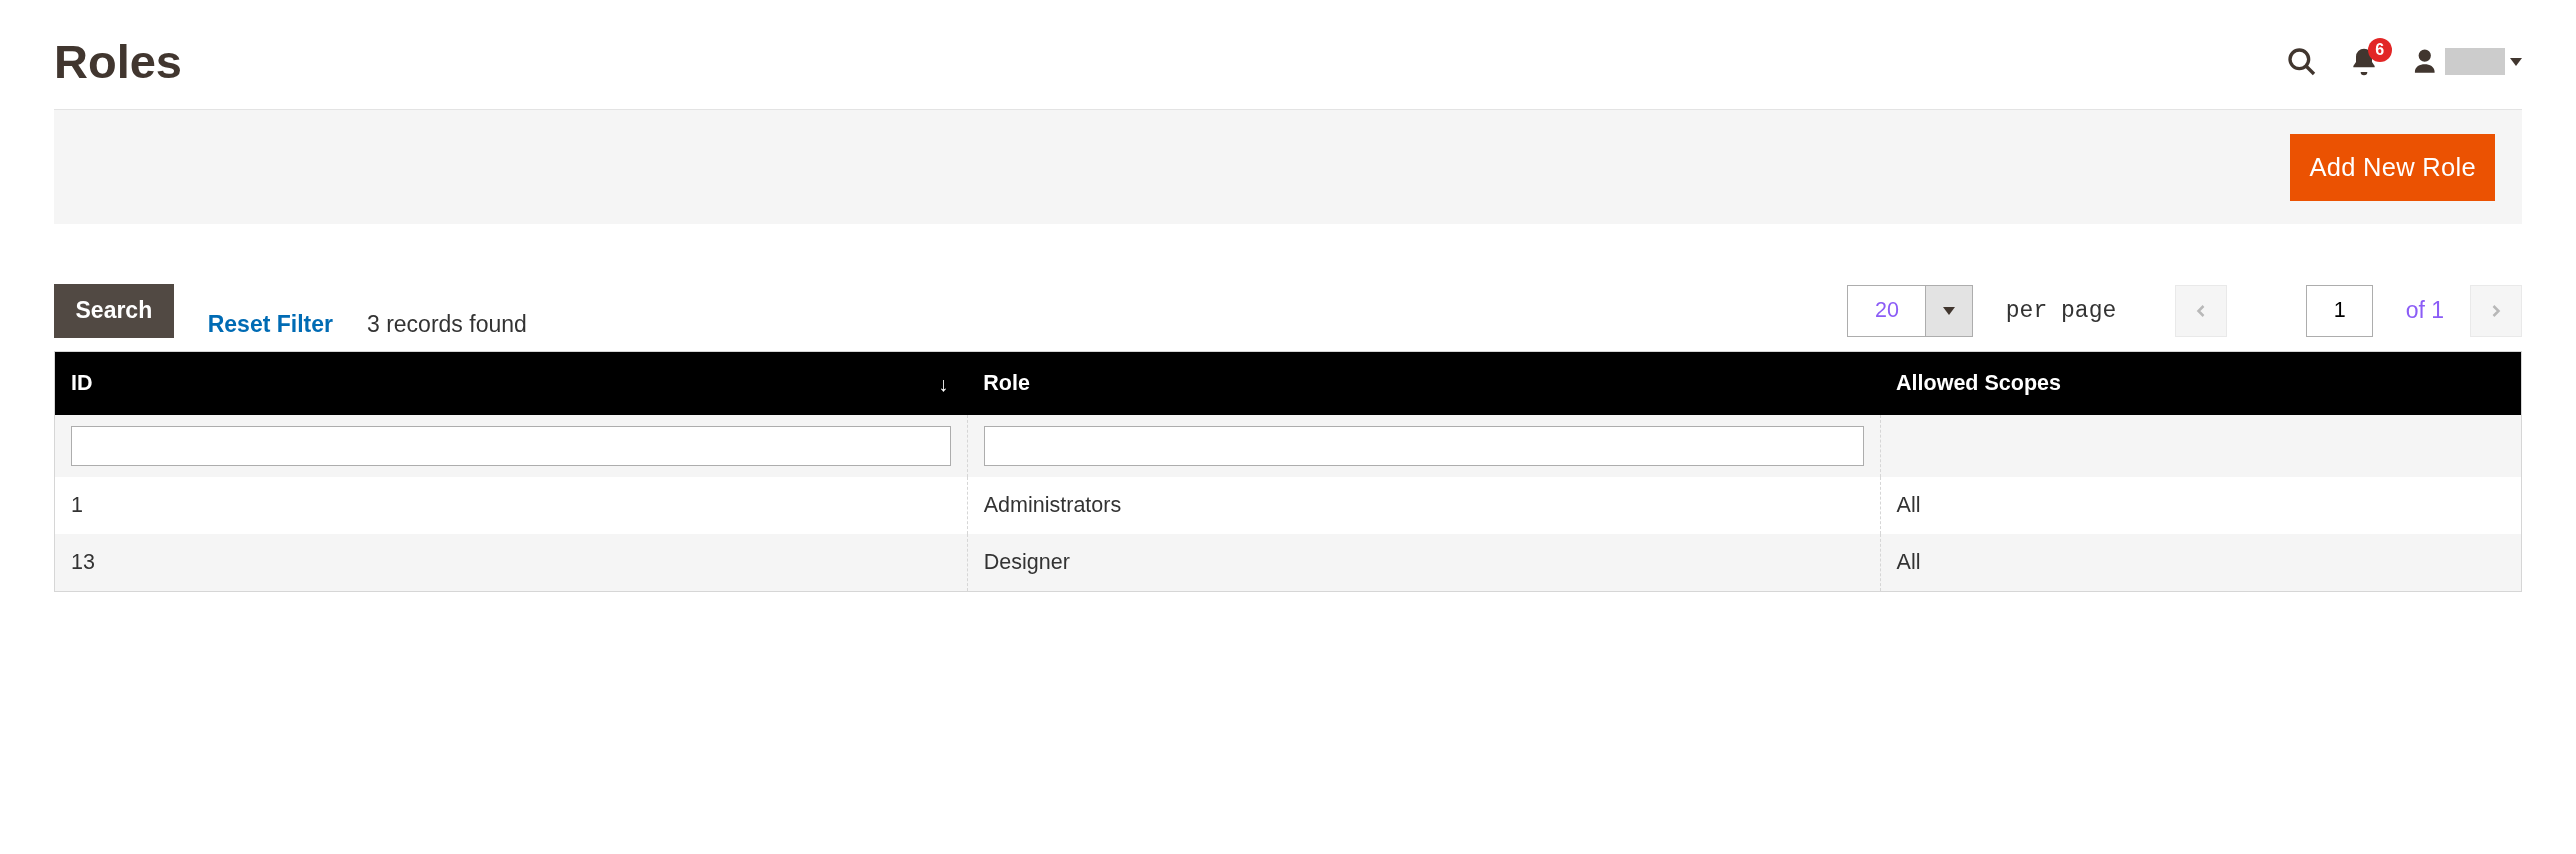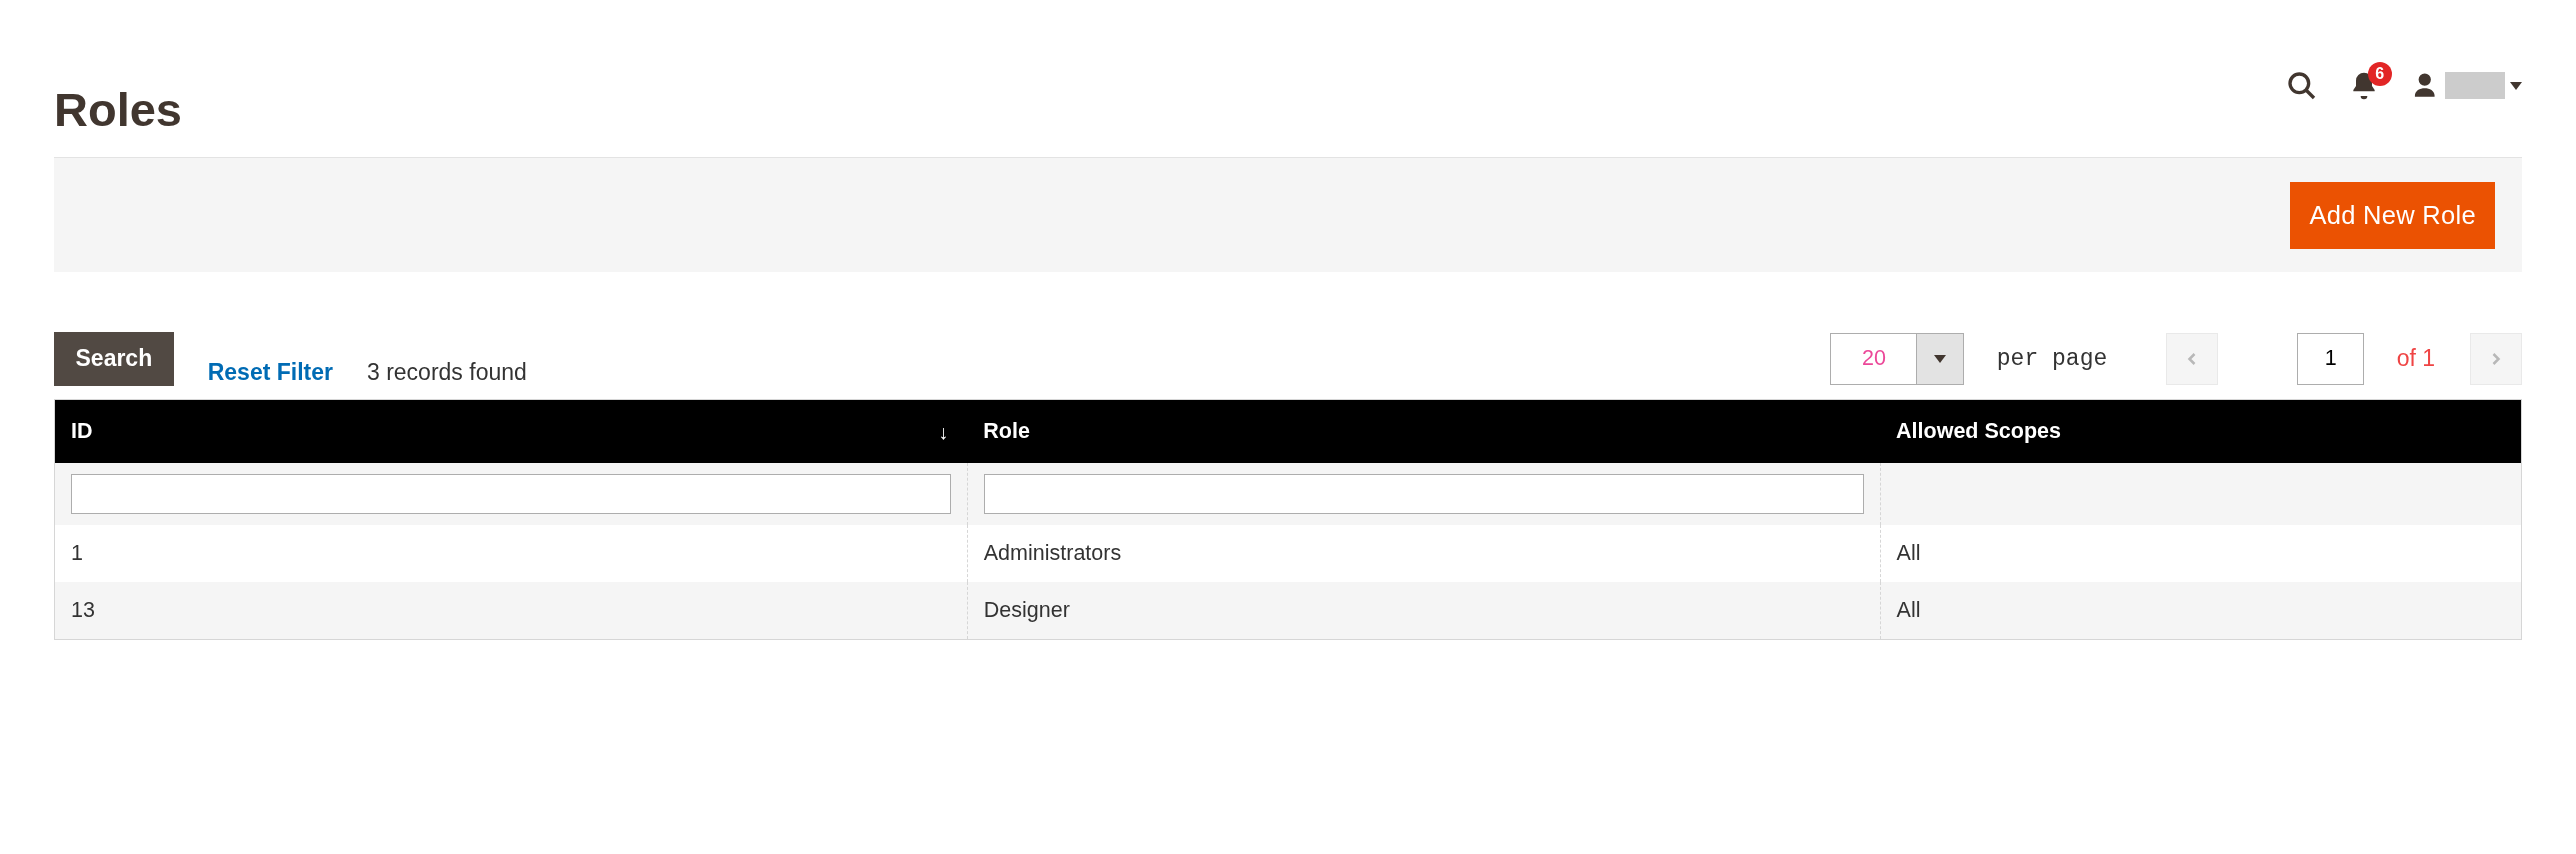--- a/index.html
+++ b/index.html
@@ -20,21 +20,20 @@
     .header-row {
       display: flex;
       align-items: center;
       justify-content: space-between;
       padding: 34px 0 20px 0;
     }
     .page-title {
       font-size: 47px;
       font-weight: 600;
       color: #41362f;
-      margin-top: 48px;
     }
     .header-actions {
       display: flex;
       align-items: center;
       gap: 30px;
     }
     .icon-btn {
       background: none;
       border: none;
       cursor: pointer;
@@ -136,26 +135,26 @@
     .toolbar-right {
       display: flex;
       align-items: center;
       gap: 19px;
     }
     .page-size-wrap {
       display: flex;
       align-items: center;
     }
     .page-size-input {
-      width: 87px;
+      width: 79px;
       height: 52px;
       border: 0.7px solid #adadad;
       text-align: center;
       font-size: 21.5px;
-      color: #ec4899;
+      color: #8b5cf6;
     }
     .page-size-btn {
       width: 47px;
       height: 52px;
       border: 0.7px solid #adadad;
       border-left: none;
       background: #e3e3e3;
       display: flex;
       align-items: center;
       justify-content: center;
@@ -185,22 +184,22 @@
     .page-current {
       width: 67px;
       height: 52px;
       border: 0.7px solid #adadad;
       text-align: center;
       font-size: 21.5px;
       margin: 0 13.4px 0 60px;
     }
     .page-of {
       font-size: 23px;
-      color: #ef4444;
-      margin-right: 16px;
+      color: #8b5cf6;
+      margin-right: 7px;
     }
     table {
       width: 100%;
       border-collapse: collapse;
       border: 0.7px solid #d6d6d6;
       padding-left: 34px;
     }
     thead th {
       background: #000;
       color: #fff;

